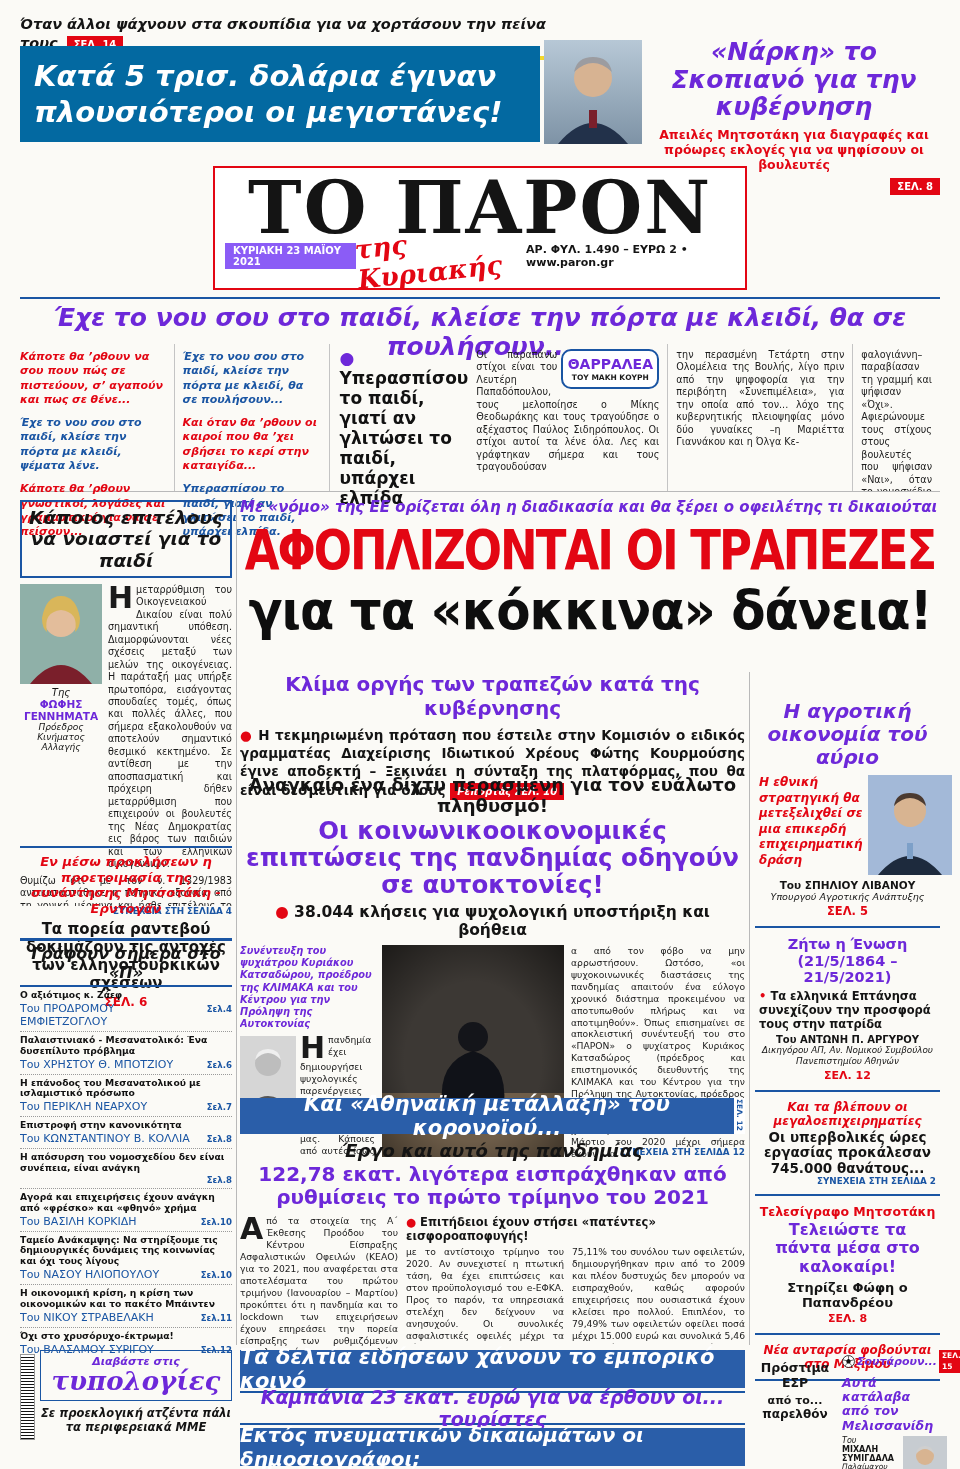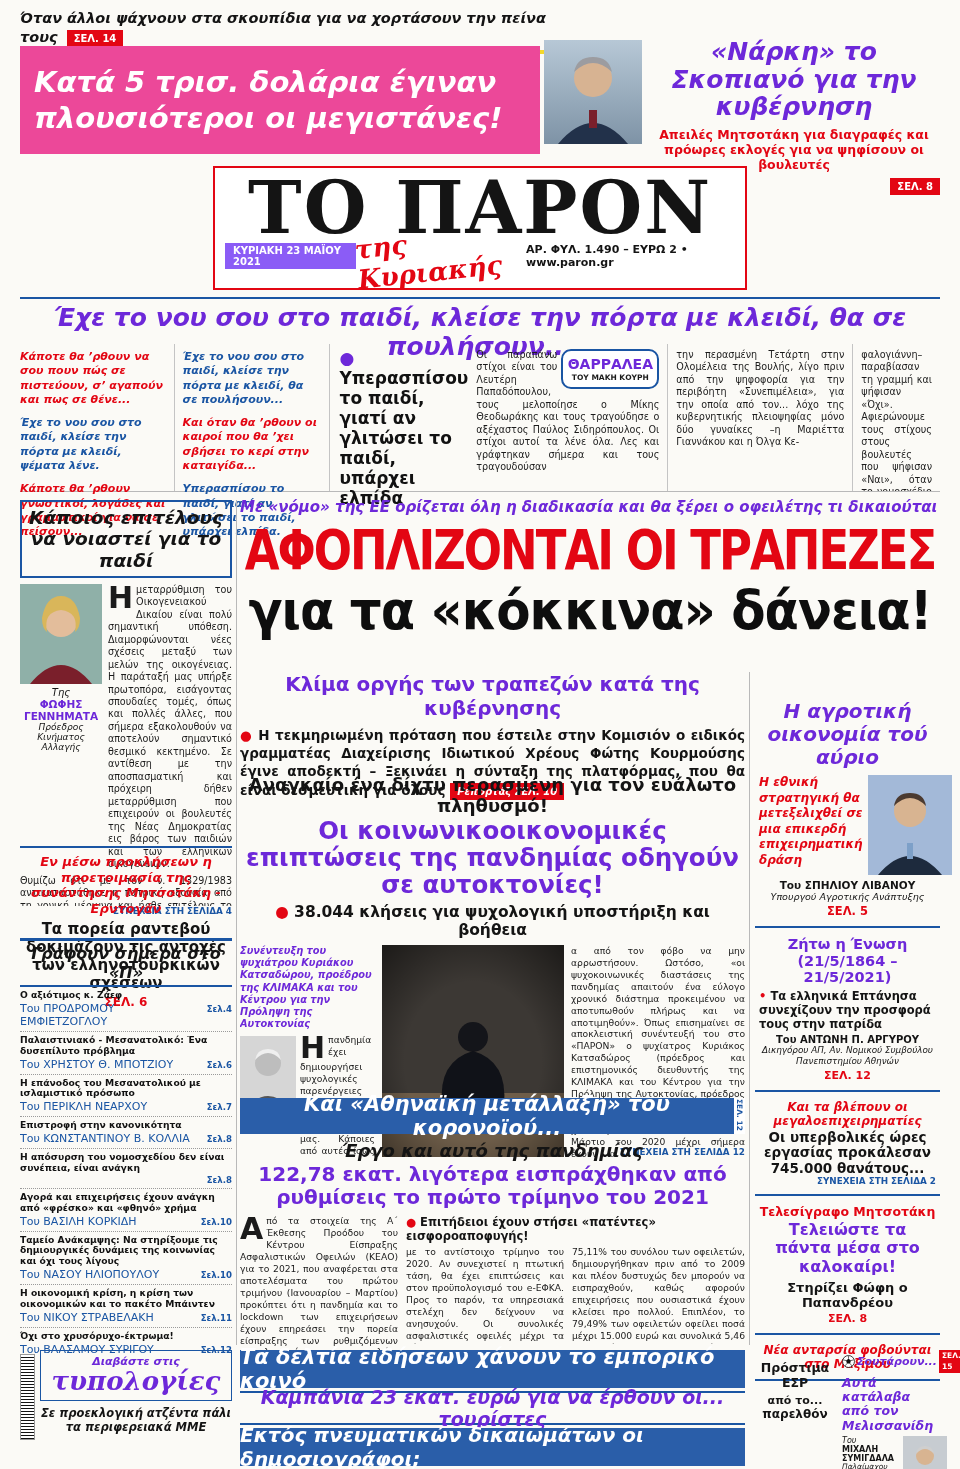--- a/index.html
+++ b/index.html
@@ -28,26 +28,26 @@
   .banner{background:#2a5ea9;color:#fff;display:flex;align-items:center;justify-content:center;
           font-weight:700;font-style:italic}
   .rteaser{padding:8px 4px;text-align:center;border-bottom:2px solid #1a55a3}
   svg{display:block}
 </style>
 </head>
 <body>
 
 <div class="page">
 
-  <div class="ab" style="left:20px;top:8px;width:548px;border-bottom:4px solid #f4d82a;padding-bottom:3px">
+  <div class="ab" style="left:20px;top:14px;width:548px;border-bottom:4px solid #f4d82a;padding-bottom:3px">
     <span class="b i" style="font-size:14.5px">Όταν άλλοι ψάχνουν στα σκουπίδια για να χορτάσουν την πείνα τους</span>
     <span class="chip" style="font-size:10px;margin-left:4px">ΣΕΛ. 14</span>
   </div>
 
-  <div class="ab" style="left:20px;top:46px;width:520px;height:108px;background:#ec4899;display:flex;align-items:center;padding:0 14px">
+  <div class="ab" style="left:20px;top:46px;width:520px;height:96px;background:#0369a1;display:flex;align-items:center;padding:0 14px">
     <div class="b i wht" style="font-size:29px;line-height:1.25">Κατά 5 τρισ. δολάρια έγιναν πλουσιότεροι οι μεγιστάνες!</div>
   </div>
 
   <div class="ab" style="left:544px;top:40px;width:98px;height:104px">
     <svg viewBox="0 0 98 104" width="98" height="104" preserveAspectRatio="none">
       <rect width="98" height="104" fill="#9eb3c4"></rect>
       <rect width="98" height="104" fill="url(#g0)"></rect>
       <defs>
           <linearGradient id="g0" x1="0" y1="0" x2="0" y2="1">
             <stop offset="0" stop-color="#b7c8d6"></stop>

